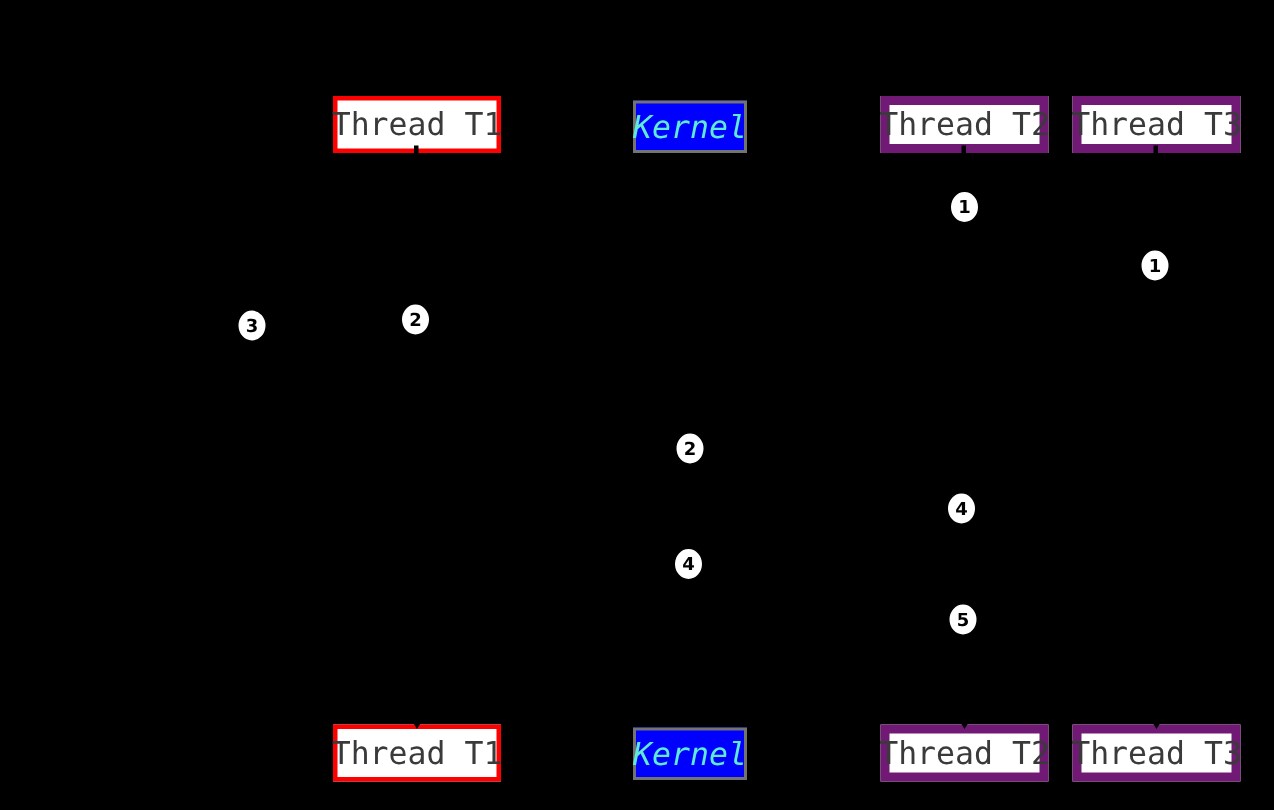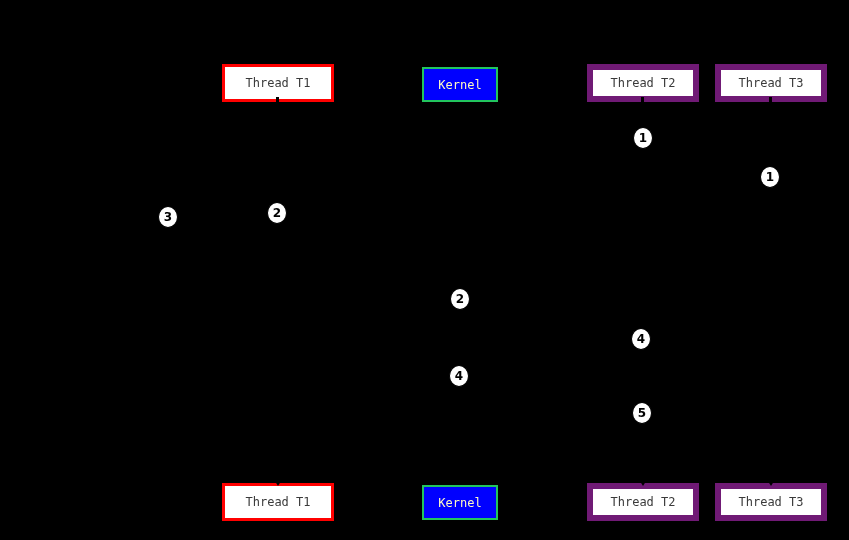--- a/index.html
+++ b/index.html
@@ -11,27 +11,27 @@
     overflow: hidden;
     font-family: "DejaVu Sans Mono", "Liberation Mono", monospace;
   }
   .node {
     position: absolute;
     box-sizing: border-box;
     background: #ffffff;
     display: flex;
     align-items: center;
     justify-content: center;
-    font-size: 12px;
+    font-size: 21px;
     color: #3a3a3a;
     white-space: nowrap;
   }
   .node.red-outline  { border: 3px solid #ff0000; }
   .node.blue-outline { border: 6px solid #701a75; }
-  .node.blue-filled  { background: #0000ff; color: #fef9c3; border: 2px solid #22c55e; }
+  .node.blue-filled  { background: #0000ff; color: #5eead4; border: 2px solid #737373; font-style: italic; }
   .lifeline {
     position: absolute;
     width: 1px;
     background: #000000; 
   }
   .edge-stub {
     position: absolute;
     width: 3px;
     height: 7px;
     background: #000000;

